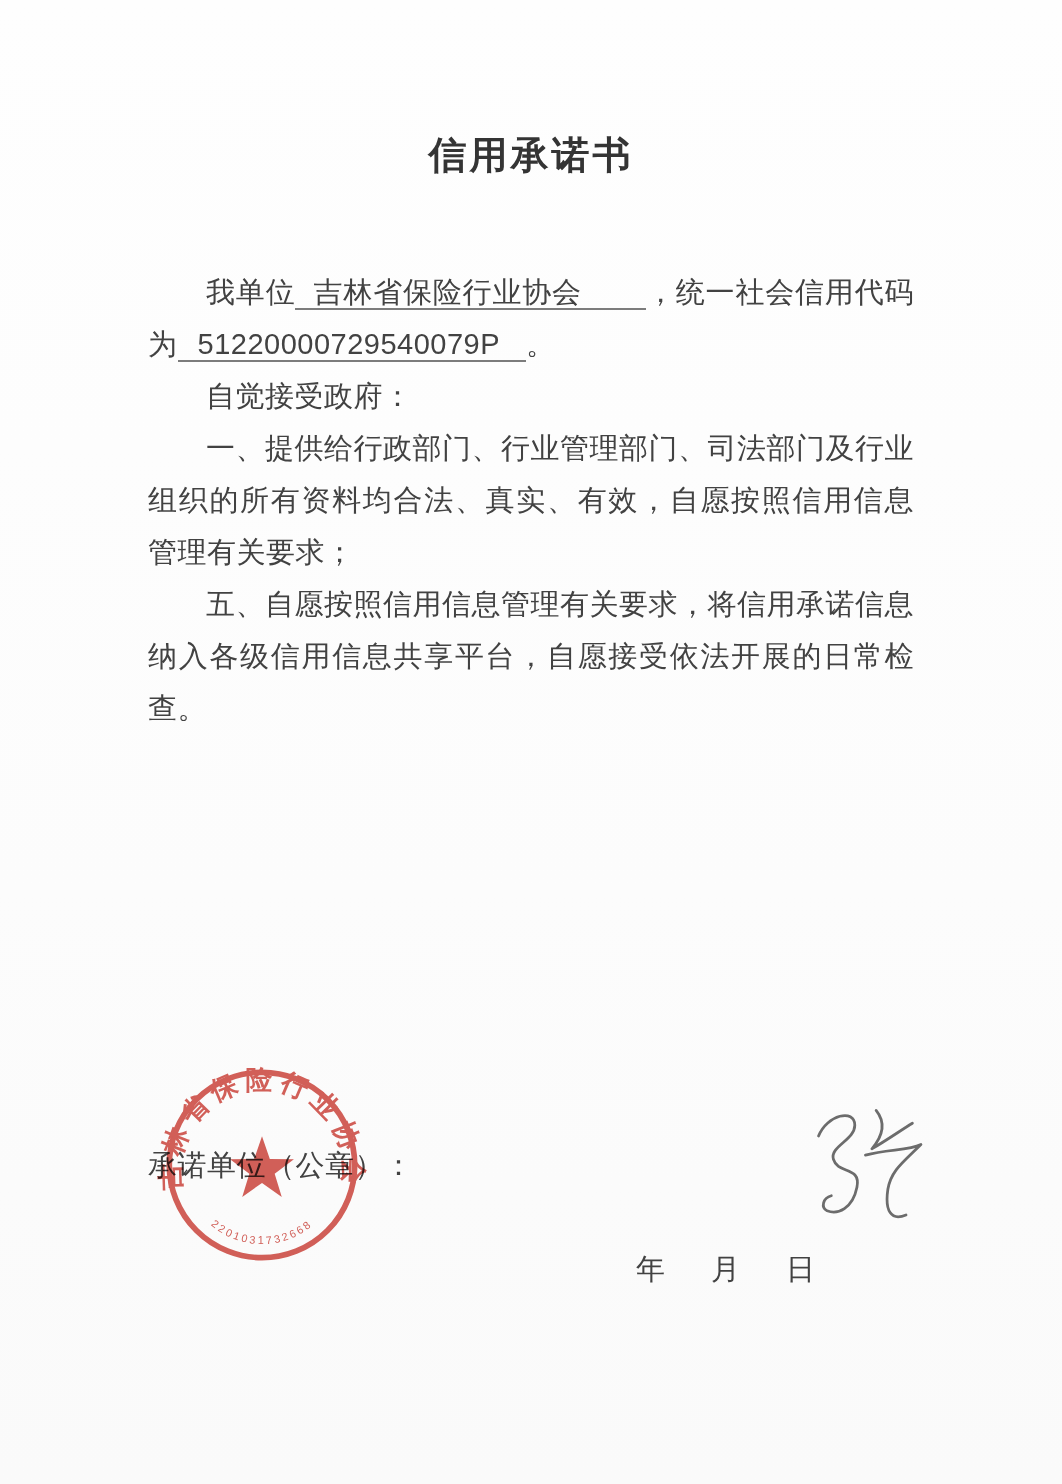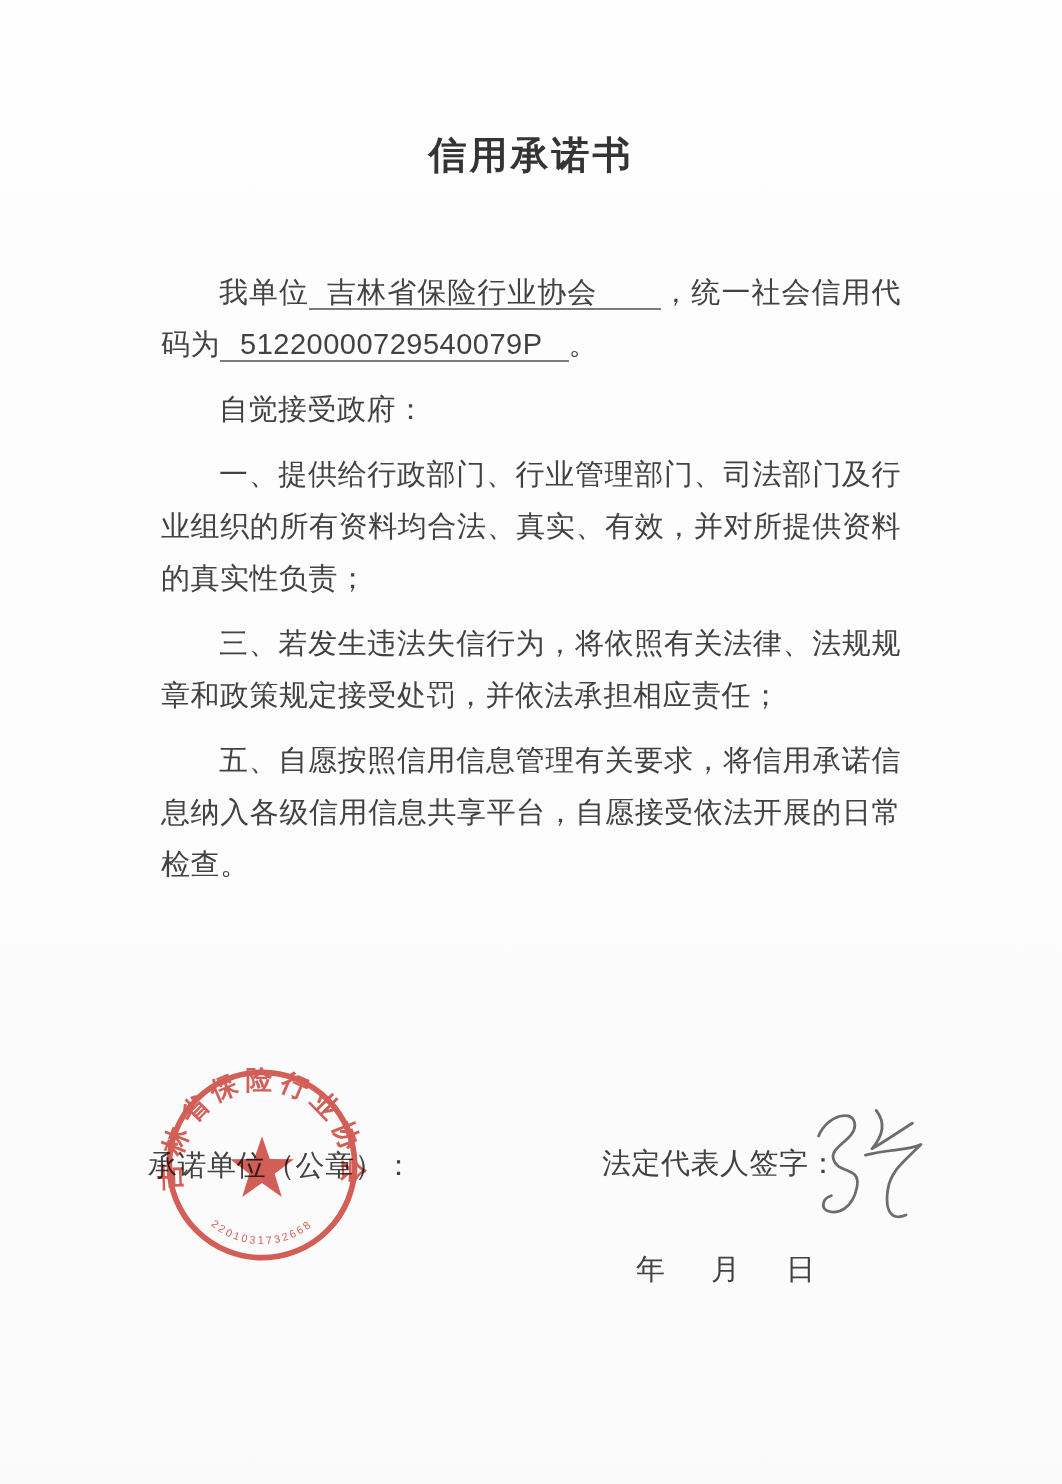--- a/index.html
+++ b/index.html
@@ -22,21 +22,21 @@
   .doc-title {
     margin: 0 0 86px 0;
     font-size: 38px;
     line-height: 50px;
     font-weight: bold;
     text-align: center;
     letter-spacing: 3px;
     color: #343434;
   }
   .body-par {
-    margin: 13px;
+    margin: 0;
     font-size: 29px;
     line-height: 52px;
     text-align: justify;
     text-indent: 2em;
     letter-spacing: 0.5px;
     color: #424242;
   }
   .u-fill {
     border-bottom: 2px solid #7c7c7c;
     padding: 0 8px;
@@ -86,27 +86,25 @@
 
 <div class="page">
 
   <div class="content">
     <h1 class="doc-title">信用承诺书</h1>
 
     <p class="body-par"><span>我单位</span><span class="u-fill u-company">吉林省保险行业协会</span><span>，统一社会信用代码为</span><span class="u-fill u-code">51220000729540079P</span><span>。</span></p>
 
     <p class="body-par">自觉接受政府：</p>
 
-    <p class="body-par">一、提供给行政部门、行业管理部门、司法部门及行业组织的所有资料均合法、真实、有效，并对所提供资料的真实性负责；</p>
-    <p class="body-par">三、若发生违法失信行为，将依照有关法律、法规规章和政策规定接受处罚，并依法承担相应责任；</p>
+    <p class="body-par">一、提供给行政部门、行业管理部门、司法部门及行业组织的所有资料均合法、真实、有效，自愿按照信用信息管理有关要求；</p>
     <p class="body-par">五、自愿按照信用信息管理有关要求，将信用承诺信息纳入各级信用信息共享平台，自愿接受依法开展的日常检查。</p>
   </div>
 
   <div class="footer-label unit-label">承诺单位（公章）：</div>
-  <div class="footer-label sign-label">法定代表人签字：</div>
 
   <div class="date-row">
     <span>年</span>
     <span>月</span>
     <span>日</span>
   </div>
 
   <svg class="signature" viewBox="0 0 120 120" fill="none">
     <g stroke="#545454" stroke-width="2.6" stroke-linecap="round" stroke-linejoin="round">
       <path d="M 8,30 C 16,10 42,4 42,20 C 42,34 18,40 22,52 C 26,66 48,58 44,78 C 40,98 26,104 16,100 C 10,97 12,88 20,86"></path>

